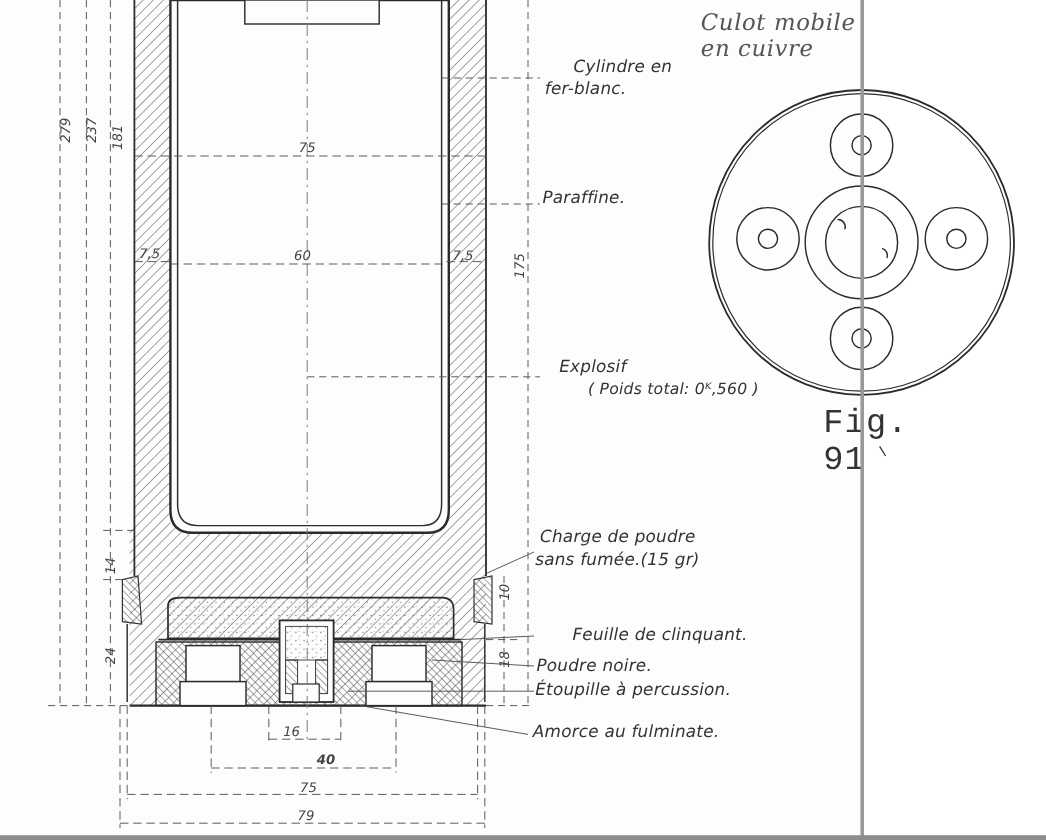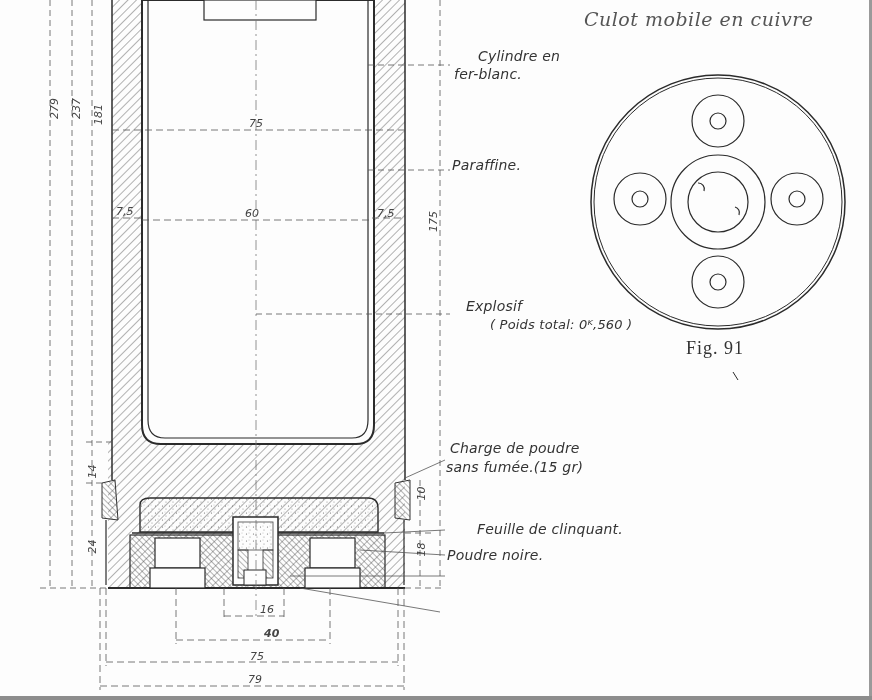--- a/index.html
+++ b/index.html
@@ -1,24 +1,24 @@
 <!DOCTYPE html>
 <html><head>
 <meta charset="utf-8">
 <style>
   html, body { margin: 0; padding: 0; background: #ffffff; }
   body { width: 872px; height: 700px; overflow: hidden; position: relative; font-family: "DejaVu Sans", sans-serif; }
-  .sheet { position: absolute; left: 0; top: 0; width: 872px; height: 700px; background: #fdfdfd; }
+  .sheet { position: absolute; left: 0; top: 0; width: 720px; height: 700px; background: #fdfdfd; }
   .edge-right { position: absolute; right: 0; top: 0; width: 3px; height: 700px; background: #9a9a9a; }
   .edge-bottom { position: absolute; left: 0; bottom: 0; width: 872px; height: 4px; background: #8d8d8d; }
   svg { position: absolute; left: 0; top: 0; }
   .lbl { position: absolute; font-family: "DejaVu Sans", sans-serif; font-style: italic; color: #333; font-size: 14px; line-height: 16px; white-space: nowrap; letter-spacing: 0.2px; }
   .lbl.small { font-size: 13px; }
   .title { position: absolute; left: 584px; top: 8px; font-family: "DejaVu Serif", serif; font-style: italic; font-size: 19px; color: #555; letter-spacing: 0.5px; font-weight: normal; }
-  .fig { position: absolute; left: 686px; top: 338px; font-family: Liberation Serif, serif; font-size: 18px; color: #333; letter-spacing: 1px; }
+  .fig { position: absolute; left: 686px; top: 338px; font-family: Liberation Mono, monospace; font-size: 28px; color: #333; letter-spacing: 1px; }
   .dim { position: absolute; font-family: "DejaVu Sans", sans-serif; font-style: italic; font-size: 11px; color: #444; white-space: nowrap; }
   .vdim { transform: rotate(-90deg); transform-origin: center; }
 </style>
 </head>
 <body>
 
 <div class="sheet">
 
   <svg width="872" height="700" viewBox="0 0 872 700">
     <defs>
@@ -152,28 +152,30 @@
 
   <div class="lbl" style="left:468px; top:48px;margin-left:10px;">Cylindre en</div>
   <div class="lbl" style="left:454px; top:66px;">fer-blanc.</div>
   <div class="lbl" style="left:452px; top:157px;">Paraffine.</div>
   <div class="lbl" style="left:466px; top:298px;text-align:right;">Explosif</div>
   <div class="lbl small" style="left:458px; top:317px;margin-left:32px;">( Poids total: 0ᴷ,560 )</div>
   <div class="lbl" style="left:450px; top:440px;text-align:right;">Charge de poudre</div>
   <div class="lbl" style="left:446px; top:459px;">sans fumée.(15 gr)</div>
   <div class="lbl" style="left:449px; top:521px;margin-left:28px;">Feuille de clinquant.</div>
   <div class="lbl" style="left:447px; top:547px;text-align:right;">Poudre noire.</div>
+  <div class="lbl" style="left:446px; top:567px;">Étoupille à percussion.</div>
+  <div class="lbl" style="left:444px; top:602px;">Amorce au fulminate.</div>
 
   <div class="fig">Fig. 91</div>
 
   <div class="dim" style="left:249px; top:117px;">75</div>
   <div class="dim" style="left:116px; top:205px;">7,5</div>
   <div class="dim" style="left:245px; top:207px;">60</div>
   <div class="dim" style="left:377px; top:207px;">7,5</div>
-  <div class="dim" style="left:260px; top:603px;">16</div>
+  <div class="dim" style="left:236px; top:603px;">16</div>
   <div class="dim" style="left:264px; top:627px;font-weight:bold;">40</div>
   <div class="dim" style="left:250px; top:650px;">75</div>
   <div class="dim" style="left:248px; top:673px;">79</div>
 
   <div class="dim vdim" style="left:44px; top:102px;">279</div>
   <div class="dim vdim" style="left:66px; top:102px;">237</div>
   <div class="dim vdim" style="left:88px; top:108px;">181</div>
   <div class="dim vdim" style="left:85px; top:465px;">14</div>
   <div class="dim vdim" style="left:85px; top:540px;">24</div>
 

